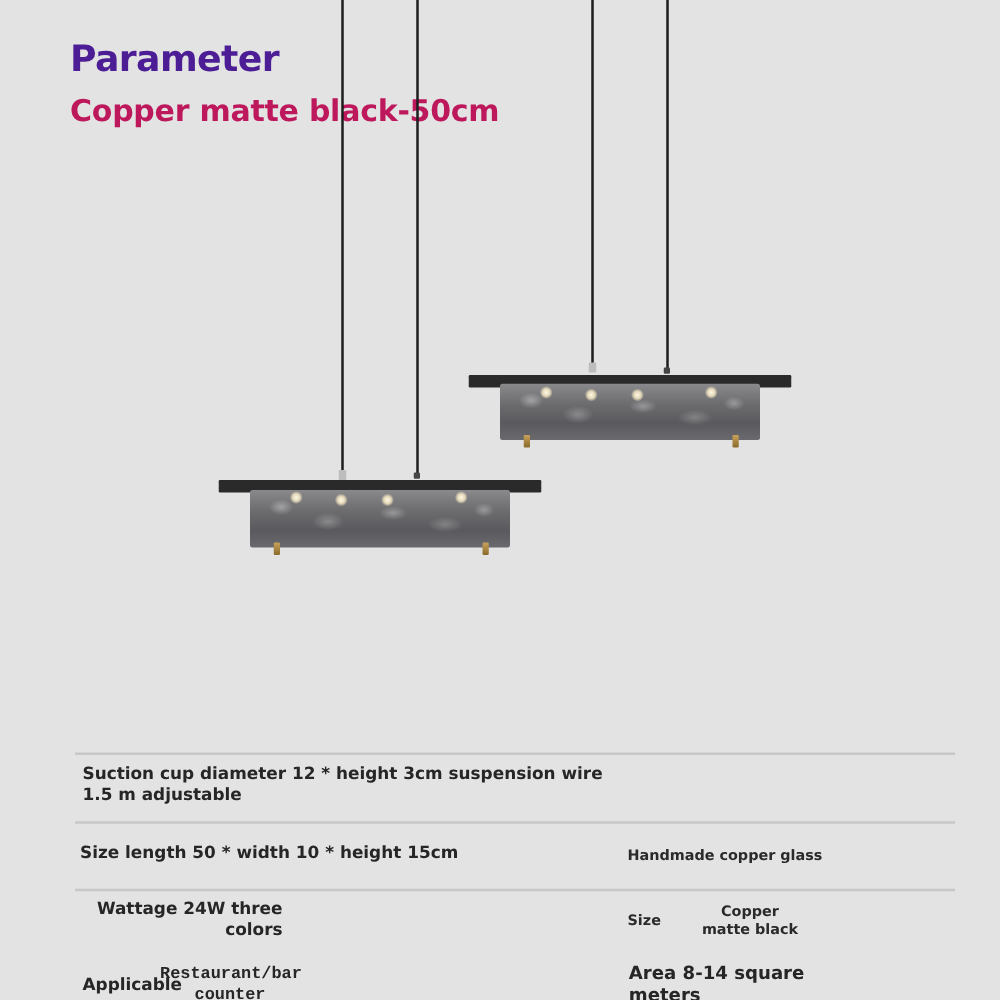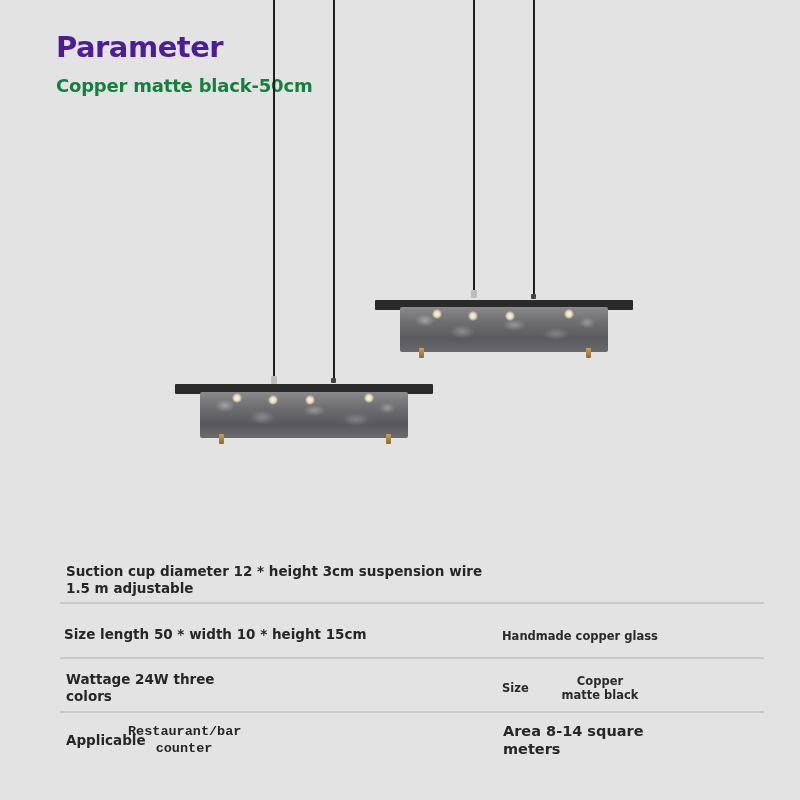--- a/index.html
+++ b/index.html
@@ -1,33 +1,33 @@
 <!DOCTYPE html>
 <html><head>
 <meta charset="utf-8">
 <style>
   html, body { margin:0; padding:0; }
   body { width:800px; height:800px; background:#e3e3e3; position:relative; overflow:hidden; font-family:"DejaVu Sans", sans-serif; color:#1a1a1a; }
   .title { position:absolute; left:56px; top:30px; font-size:29px; font-weight:bold; letter-spacing:-0.5px; color:#4c1d95; }
-  .subtitle { position:absolute; left:56px; top:75px; font-size:18px; font-weight:bold; color:#15803d; letter-spacing:-0.2px; }
+  .subtitle { position:absolute; left:56px; top:75px; font-size:24px; font-weight:bold; color:#be185d; letter-spacing:-0.2px; }
   .wire { position:absolute; top:0; width:2px; background:#1e1e1e; }
   .lamp { position:absolute; }
   .bar { position:absolute; height:10px; background:#2a2a2a; border-radius:1px; }
   .glass { position:absolute; background:linear-gradient(180deg,#8a8a8c 0%,#6d6d70 35%,#5a5a5e 70%,#6a6a6e 100%); border-radius:2px; overflow:hidden; }
   .glass .tex { position:absolute; inset:0; background:
       radial-gradient(ellipse 14px 9px at 12% 30%, rgba(255,255,255,.35), transparent 70%),
       radial-gradient(ellipse 18px 10px at 30% 55%, rgba(255,255,255,.25), transparent 70%),
       radial-gradient(ellipse 16px 8px at 55% 40%, rgba(255,255,255,.3), transparent 70%),
       radial-gradient(ellipse 20px 9px at 75% 60%, rgba(255,255,255,.22), transparent 70%),
       radial-gradient(ellipse 12px 8px at 90% 35%, rgba(255,255,255,.3), transparent 70%); }
   .glow { position:absolute; width:10px; height:10px; border-radius:50%; background:radial-gradient(circle,#fff8e6 0%,rgba(255,240,200,.8) 40%,transparent 75%); }
   .clip { position:absolute; width:5px; height:10px; background:linear-gradient(180deg,#c9a25a,#8a6a2a); border-radius:1px; }
   .cap { position:absolute; width:6px; height:8px; background:#bdbdbd; border-radius:1px; }
   .divider { position:absolute; left:60px; width:704px; height:2px; background:#c8c8c8; }
-  .cell { position:absolute; font-size:13.5px; font-weight:bold; color:#262626; line-height:17px; }
+  .cell { position:absolute; font-size:13.5px; font-weight:bold; color:#262626; line-height:17px;margin-top:48px; }
   .small { font-size:11.5px; font-weight:bold; color:#2a2a2a; line-height:14px; }
   .center { text-align:center; }
 </style>
 </head>
 <body>
 
 <div class="title">Parameter</div>
 <div class="subtitle">Copper matte black-50cm</div>
 
 <div class="wire" style="left:273px;height:378px;"></div>
@@ -66,21 +66,21 @@
 </div>
 
 <div>
   <div class="cell" style="left:66px;top:563px;width:440px;">Suction cup diameter 12 * height 3cm suspension wire 1.5 m adjustable</div>
   <div class="divider" style="top:602px;"></div>
 
   <div class="cell" style="left:64px;top:626px;width:420px;">Size length 50 * width 10 * height 15cm</div>
   <div class="cell small" style="left:502px;top:629px;width:200px;">Handmade copper glass</div>
   <div class="divider" style="top:657px;"></div>
 
-  <div class="cell" style="left:66px;top:671px;width:160px;">Wattage 24W three colors</div>
+  <div class="cell" style="left:66px;top:671px;width:160px;text-align:right;">Wattage 24W three colors</div>
   <div class="cell small" style="left:502px;top:681px;">Size</div>
   <div class="cell small center" style="left:556px;top:674px;width:88px;">Copper matte black</div>
   <div class="divider" style="top:711px;"></div>
 
   <div class="cell" style="left:66px;top:732px;">Applicable</div>
   <div class="cell center" style="left:128px;top:723px;width:112px;font-family:Liberation Mono, monospace;">Restaurant/bar counter</div>
   <div class="cell" style="left:503px;top:722px;width:150px;font-size:14.5px;line-height:18px;">Area 8-14 square meters</div>
 </div>
 
 </body></html>

